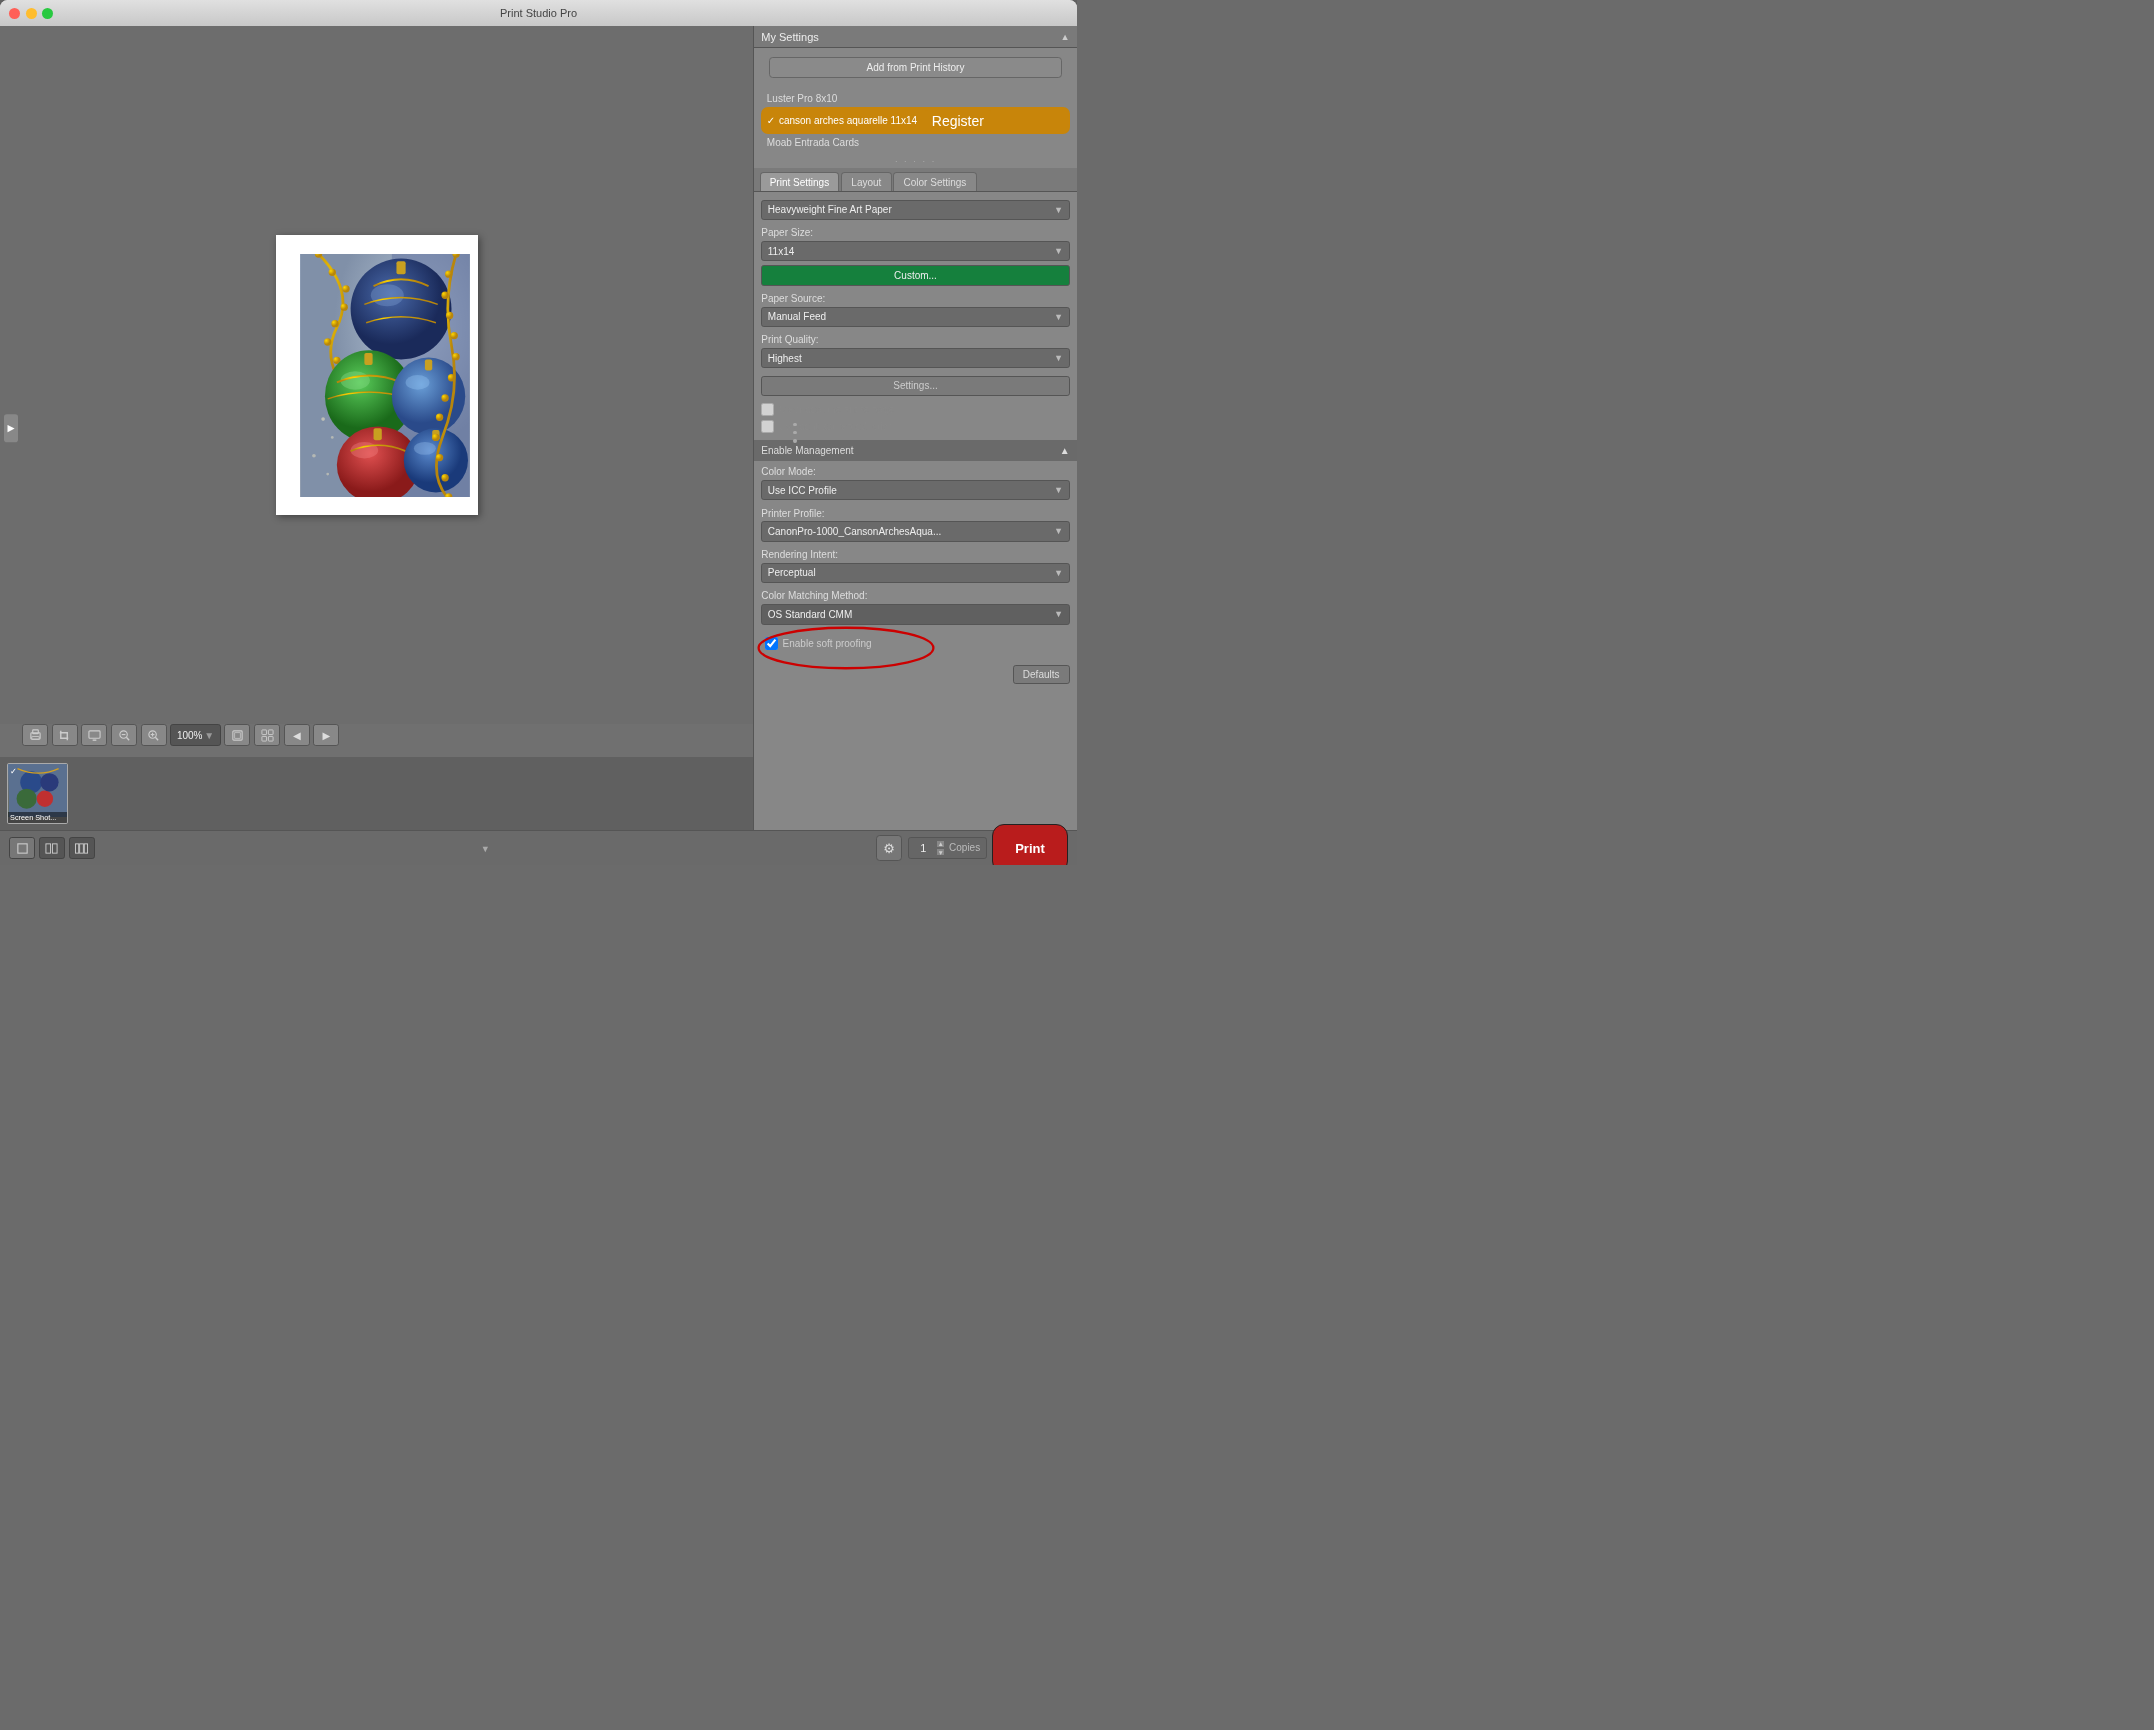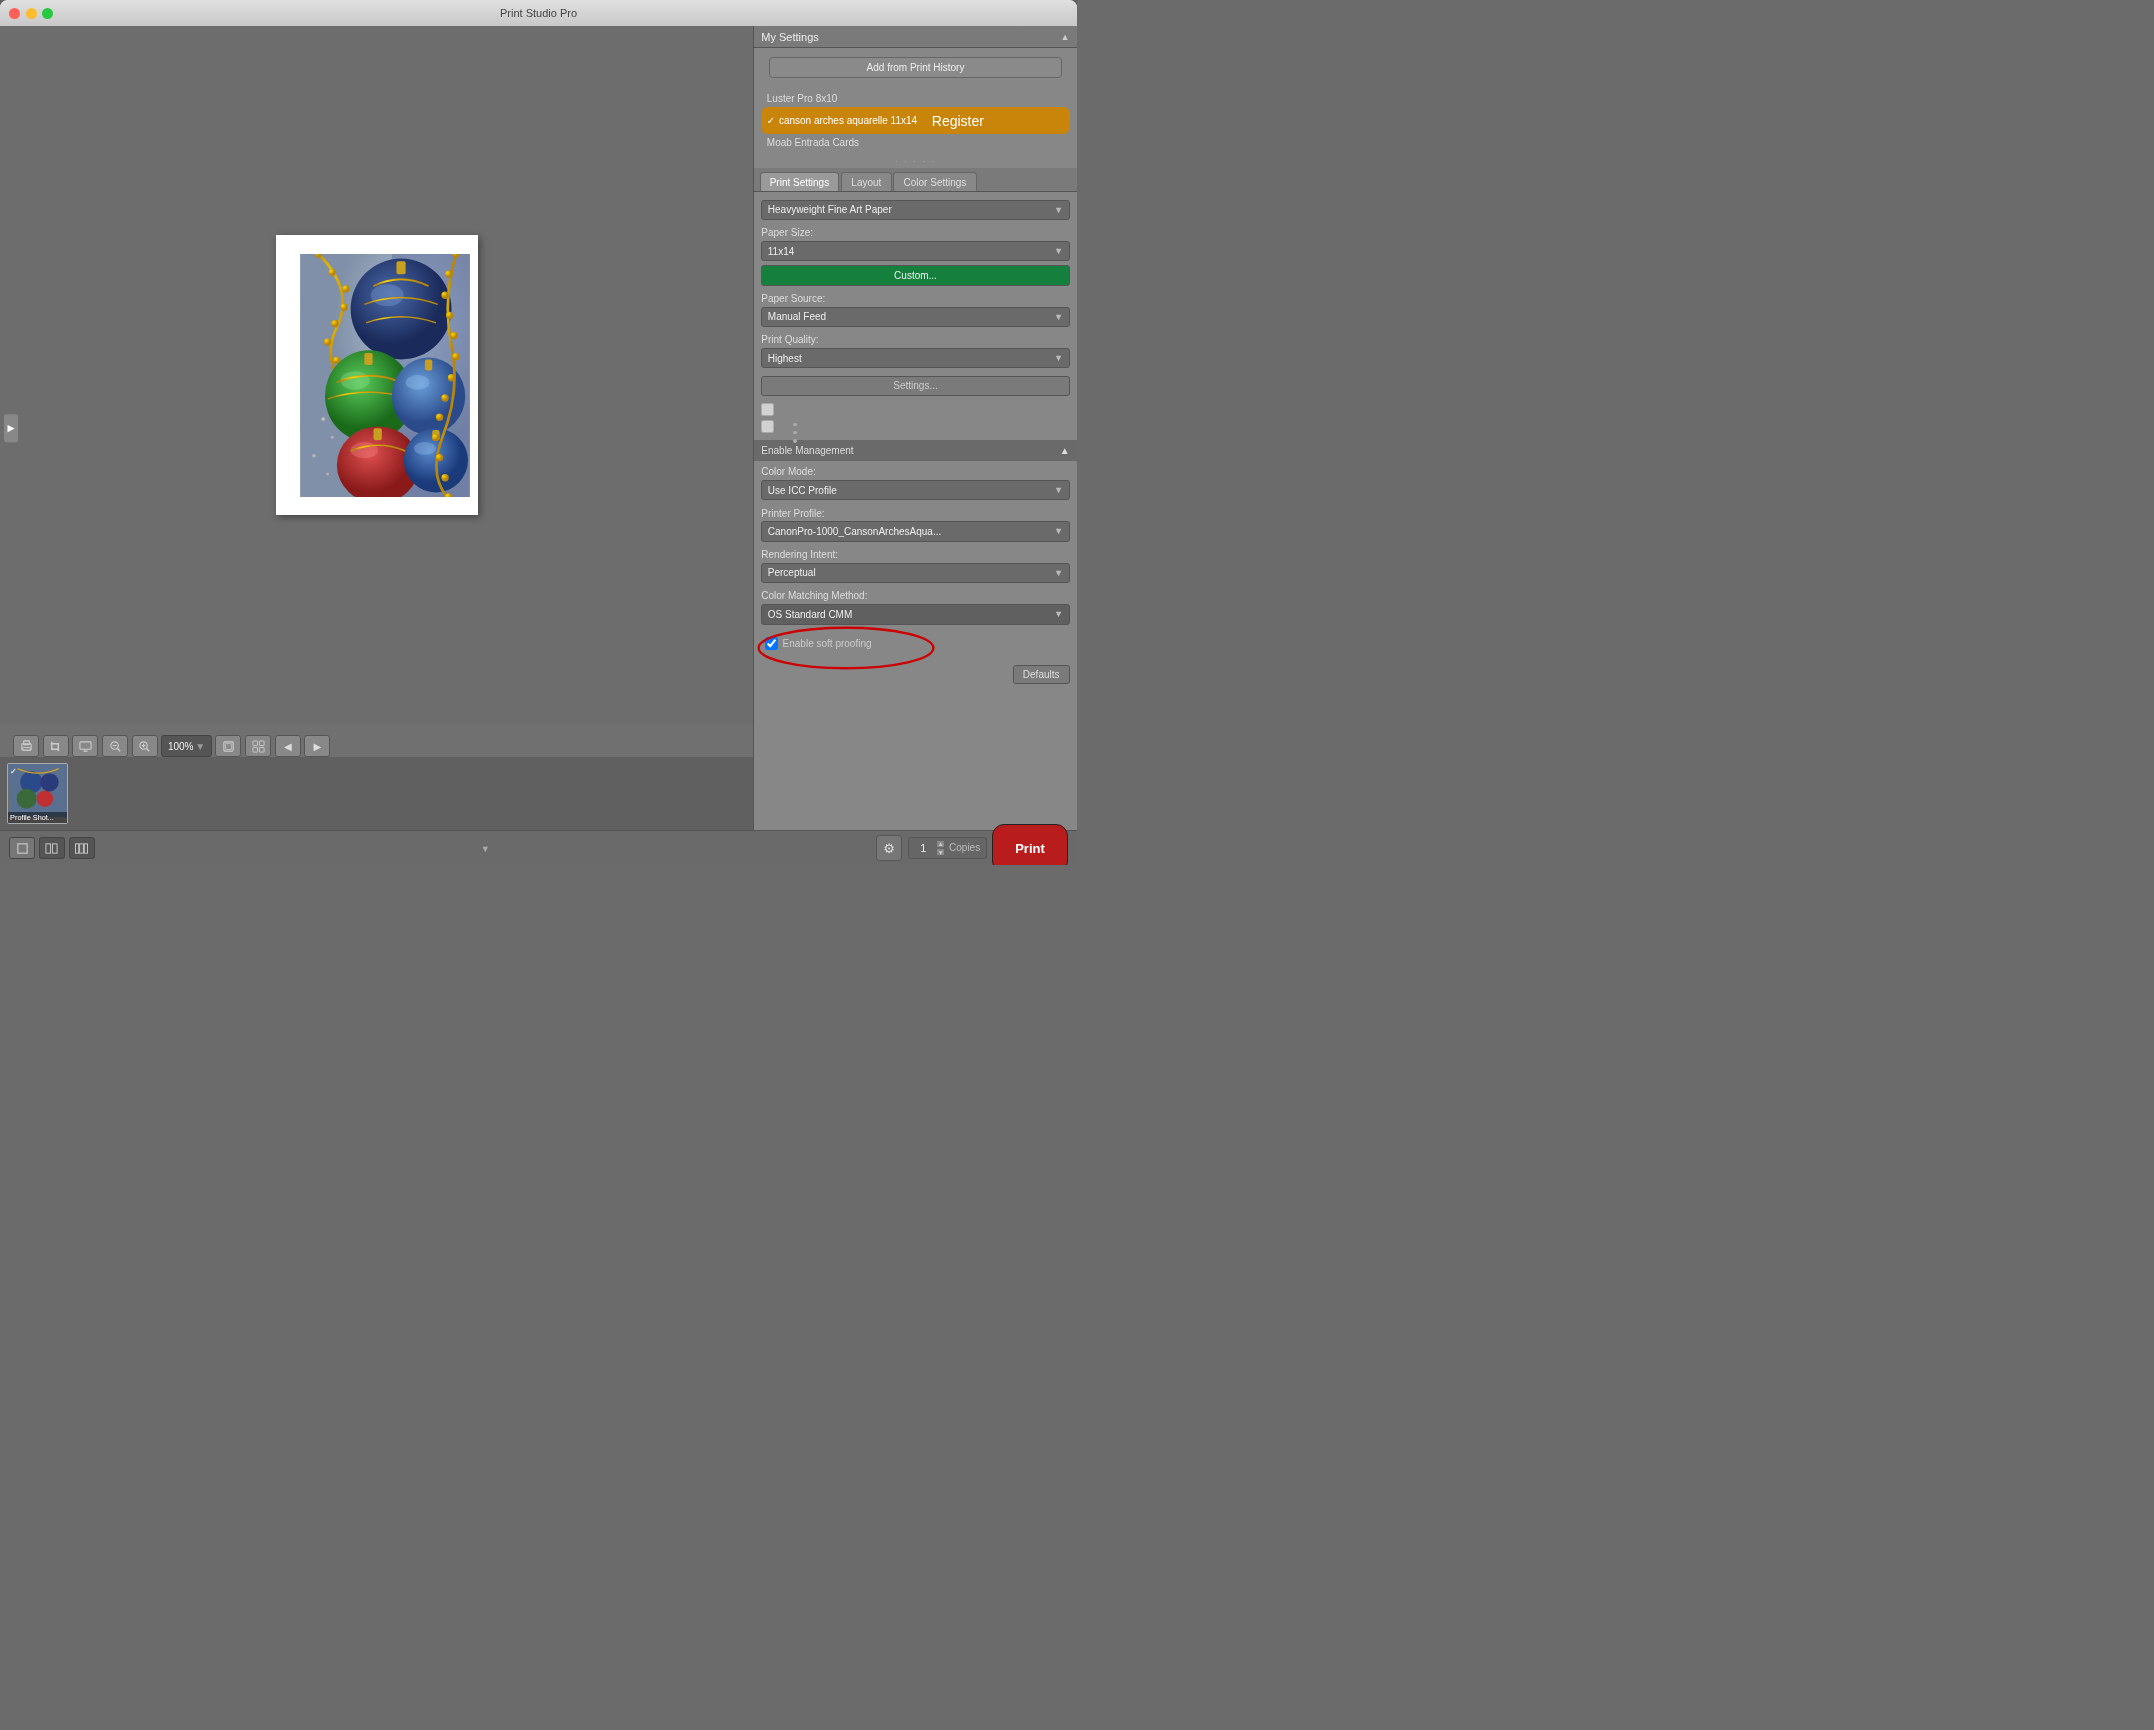--- a/index.html
+++ b/index.html
@@ -99,22 +99,22 @@
     
     .ornament-svg {
       width: 100%;
       height: 100%;
     }
 
     
     .toolbar {
       height: 33px;
       display: flex;
-      align-items: flex-end;
-      padding: 0 13px;
+      align-items: flex-start;
+      padding: 0 22px;
       gap: 3.7px;
       background: #707070;
     }
 
     .tool-btn {
       width: 26px;
       height: 22px;
       background: #888;
       border: 0.9px solid #555;
       border-radius: 2.8px;
@@ -711,21 +711,21 @@
             <svg width="61" height="53" viewBox="0 0 66 58" xmlns="http://www.w3.org/2000/svg">
               <rect width="66" height="58" fill="#5a7090"></rect>
               <ellipse cx="25" cy="20" rx="12" ry="12" fill="#2a4a8a"></ellipse>
               <ellipse cx="20" cy="38" rx="11" ry="11" fill="#3a6a3a"></ellipse>
               <ellipse cx="40" cy="38" rx="9" ry="9" fill="#c03030"></ellipse>
               <ellipse cx="45" cy="20" rx="10" ry="10" fill="#2a3a7a"></ellipse>
               <path d="M10,5 Q33,15 55,5" stroke="#d4a020" stroke-width="1.5" fill="none"></path>
             </svg>
           </div>
           <span class="thumb-check">✓</span>
-          <div class="thumb-label">Profile Shot...</div>
+          <div class="thumb-label">Screen Shot...</div>
         </div>
       </div>
 
     </div>
 
     <div style="position:absolute; right:280px; top:50%; transform:translateY(-50%); display:flex; flex-direction:column; gap:4.6px; align-items:center; z-index:10;">
       <div class="scroll-dot"></div>
       <div class="scroll-dot"></div>
       <div class="scroll-dot"></div>
     </div>

